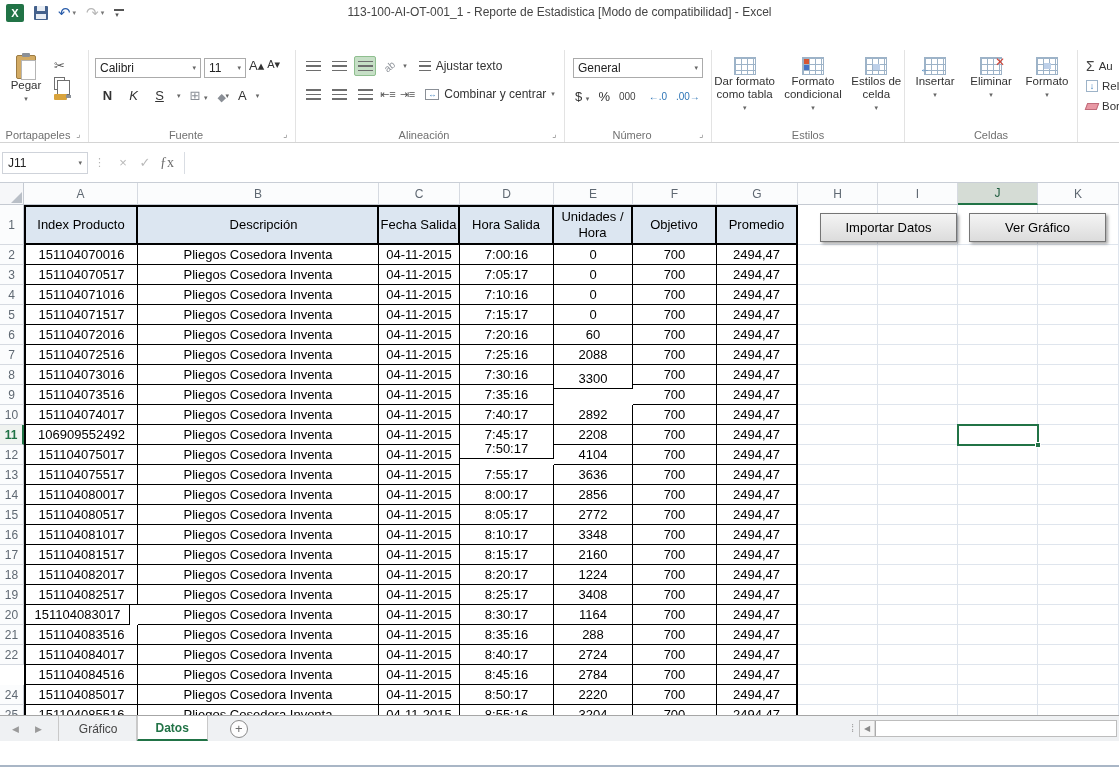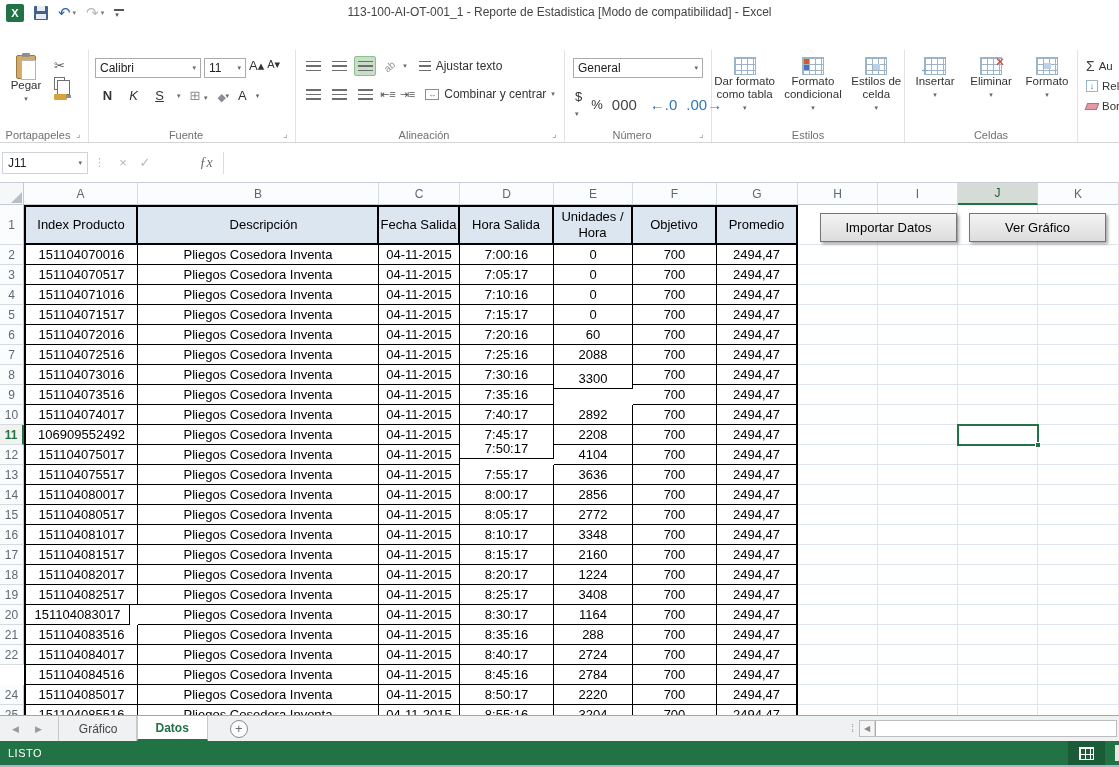--- a/index.html
+++ b/index.html
@@ -52,21 +52,21 @@
   .alg { width:22px; height:20px; display:flex; align-items:center; justify-content:center; border-radius:2px; }
   .alg.sel { background:#c6dfc6; border:1px solid #8fbf8f; }
   .fontbtn { font-size:13px; color:#333; width:17px; text-align:center; }
   .u-line { text-decoration:underline; }
   .fill-icon { width:14px; height:10px; position:relative; }
   .fill-icon::before { content:"◆"; position:absolute; left:1px; top:-5px; color:#8a8f96; font-size:11px; }
   .color-bar-y { width:16px; height:4px; background:#ffe000; margin-top:1px; }
   .color-bar-r { width:14px; height:4px; background:#e03c31; margin-top:0px; }
 
   
-  .numsmall { font-size:15px; color:#444; }
+  .numsmall { font-size:10px; color:#444; }
 
   
   .icon-grid { width:22px; height:18px; background:
       linear-gradient(to right,#9db3c8 1px,transparent 1px),
       linear-gradient(to bottom,#9db3c8 1px,transparent 1px);
     background-size:6px 6px; border:1px solid #9db3c8; background-color:#fff; position:relative; }
   .icon-grid .cf1 { position:absolute; left:1px; top:1px; width:5px; height:5px; background:#d65532; }
   .icon-grid .cf2 { position:absolute; left:1px; top:7px; width:5px; height:5px; background:#4472c4; }
   .icon-grid .blue-cell { position:absolute; left:7px; top:6px; width:7px; height:6px; background:#bdd0e9; }
   .icon-grid .red-x { position:absolute; right:-4px; top:-2px; color:#d04437; font-weight:bold; font-size:12px; }
@@ -76,21 +76,21 @@
   .edit-row { display:flex; align-items:center; gap:4px; font-size:11.5px; color:#333; height:20px; }
   .sigma { font-size:14px; color:#444; }
   .fill-dn { width:12px; height:12px; border:1px solid #9db3c8; color:#2e75b6; font-size:9px; display:flex; align-items:center; justify-content:center; background:#fff; }
   .eraser { width:12px; height:7px; background:#e898a4; border:1px solid #c06c7a; transform:skewX(-20deg); }
 
   
   #formula-bar { position:absolute; left:0; top:143px; width:1119px; height:40px; background:#fff; border-bottom:1px solid #c9ced6; display:flex; align-items:center; }
   #name-box { width:86px; height:22px; margin-left:2px; border:1px solid #cfd3da; display:flex; align-items:center; justify-content:space-between; padding:0 5px; font-size:12px; color:#222; background:#fff; }
   .fx-dots { color:#b5b5b5; margin:0 6px; font-size:11px; letter-spacing:1px; }
   .fx-btn { color:#b8b8b8; font-size:13px; width:22px; text-align:center; }
-  .fx-glyph { color:#6d6d6d; font-style:italic; font-family:"Liberation Serif","DejaVu Serif",serif; font-size:14px;margin-left:39px; }
+  .fx-glyph { color:#6d6d6d; font-family:"Liberation Serif","DejaVu Serif",serif; font-size:14px; }
   #formula-input { flex:1; height:22px; border-left:1px solid #d9dde3; margin-left:6px; background:#fff; }
 
   
   #grid { position:absolute; left:0; top:183px; width:1119px; height:532px; background:#fff; overflow:hidden; }
   #corner { position:absolute; left:0; top:0; width:24px; height:22px; background:#f6f7f9; border-right:1px solid #c5cad2; border-bottom:1px solid #c5cad2; }
   #corner::after { content:""; position:absolute; right:1px; bottom:1px; width:0; height:0; border-bottom:11px solid #b9bfc7; border-left:11px solid transparent; }
   .col-h { position:absolute; top:0; height:22px; background:#fbfcfd; border-right:1px solid #d6dae1; border-bottom:1px solid #c5cad2; display:flex; align-items:center; justify-content:center; font-size:12px; color:#5f6872; }
   .col-h-sel { background:#d5dcd5; color:#1e5c3e; border-bottom:2px solid #217346; }
   .row-h { position:absolute; left:0; width:24px; background:#fbfcfd; border-right:1px solid #c5cad2; border-bottom:1px solid #d6dae1; display:flex; align-items:center; justify-content:center; font-size:12px; color:#5f6872; }
   .row-h-sel { color:#217346; font-weight:bold; border-right:2px solid #217346; background:#f0f3f0; }
@@ -679,24 +679,15 @@
     <div class="sheet-tab">Gráfico</div>
     <div class="sheet-tab active">Datos</div>
     <div class="new-sheet">+</div>
     <div class="hsplit">⁞</div>
     <div id="hscroll">
       <div class="sbtn">◀</div>
       <div class="thumb"></div>
     </div>
   </div>
 
-  <div id="statusbar">
-    <span id="status-mode">LISTO</span>
-    <div class="view-btns">
-      <div class="view-btn sel">
-          <span class="view-grid-icon"></span>
-        </div>
-    </div>
-    <div class="view-part"></div>
-  </div>
   <div id="bottom-strip"></div>
 
 </div>
 
 </body></html>

